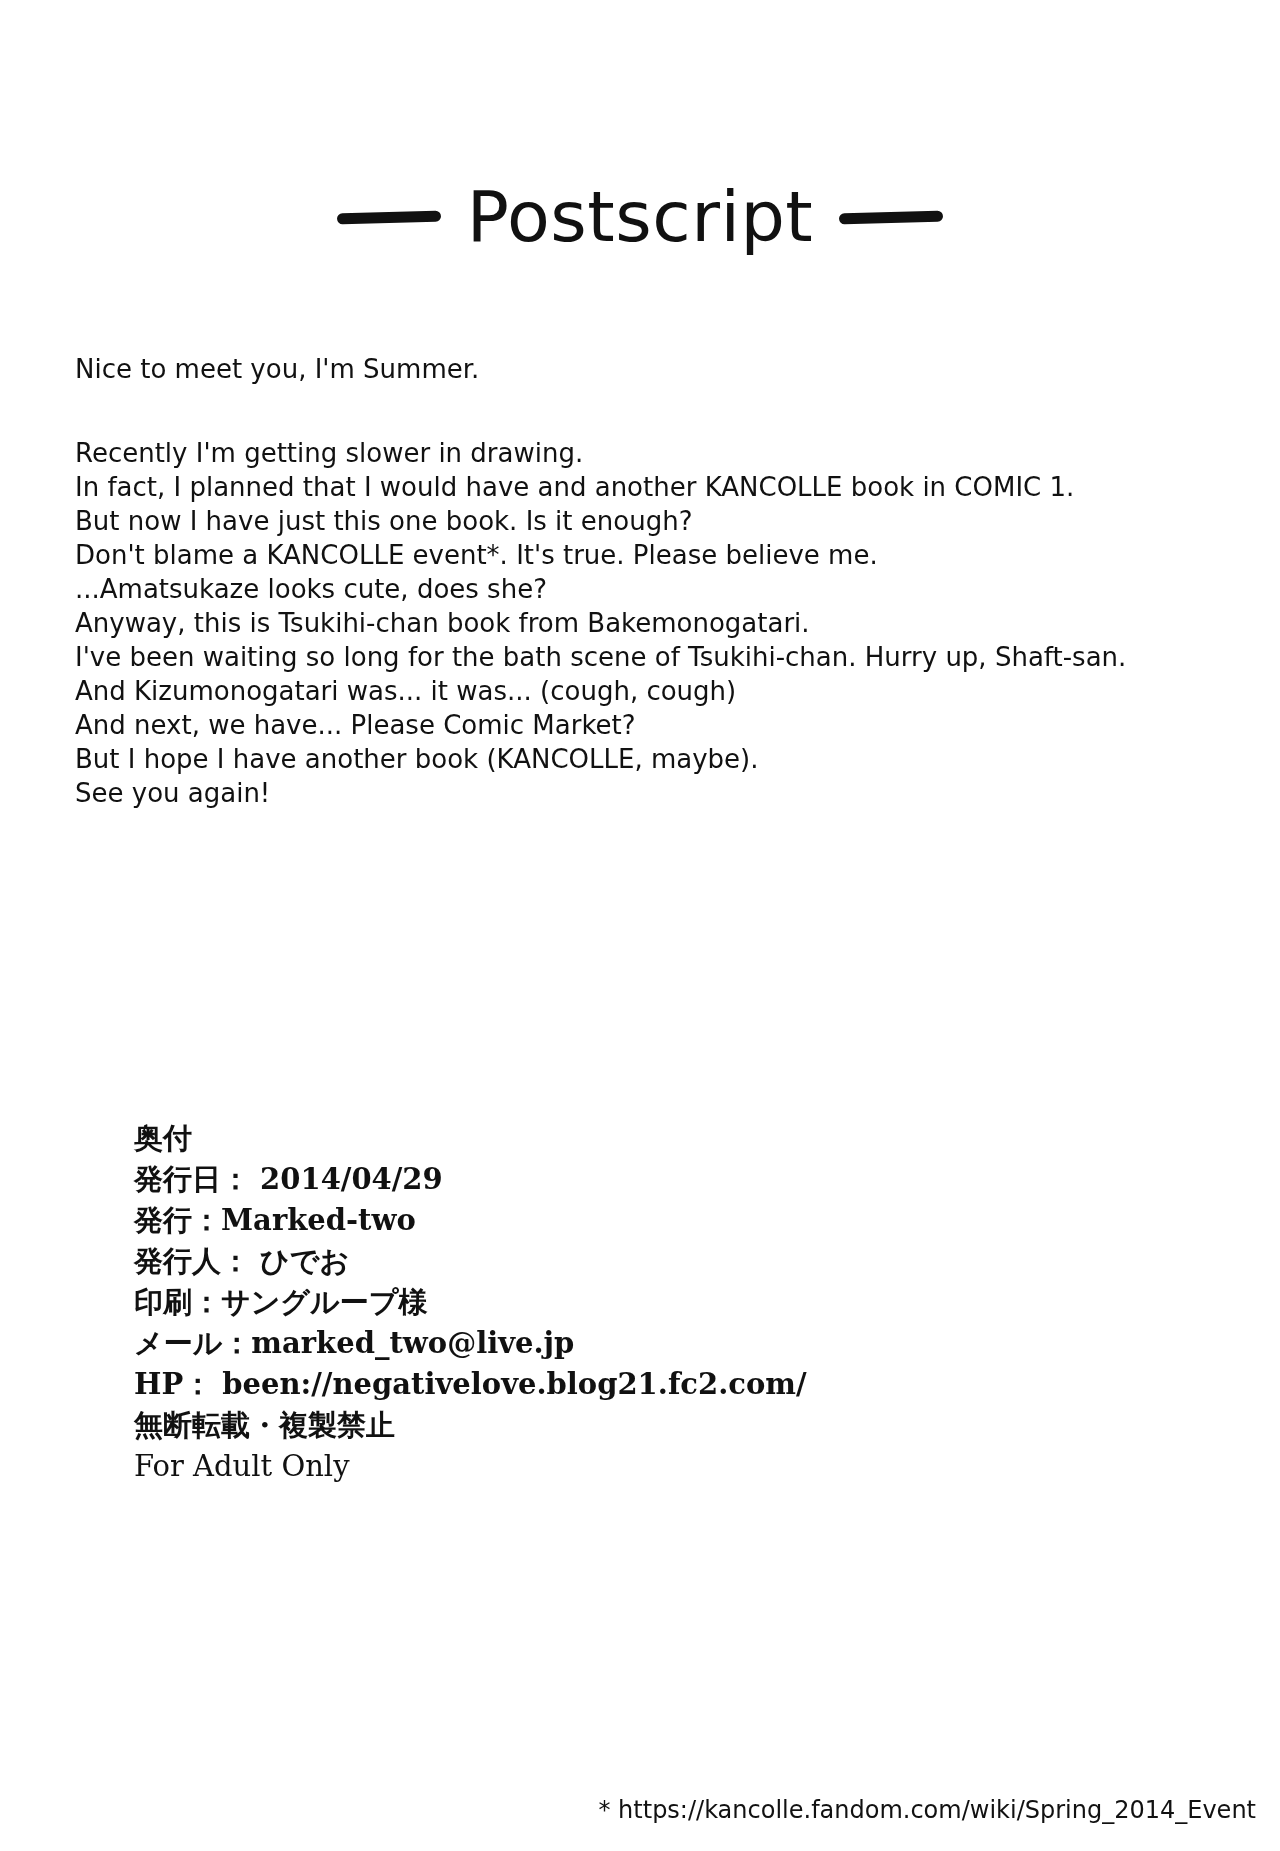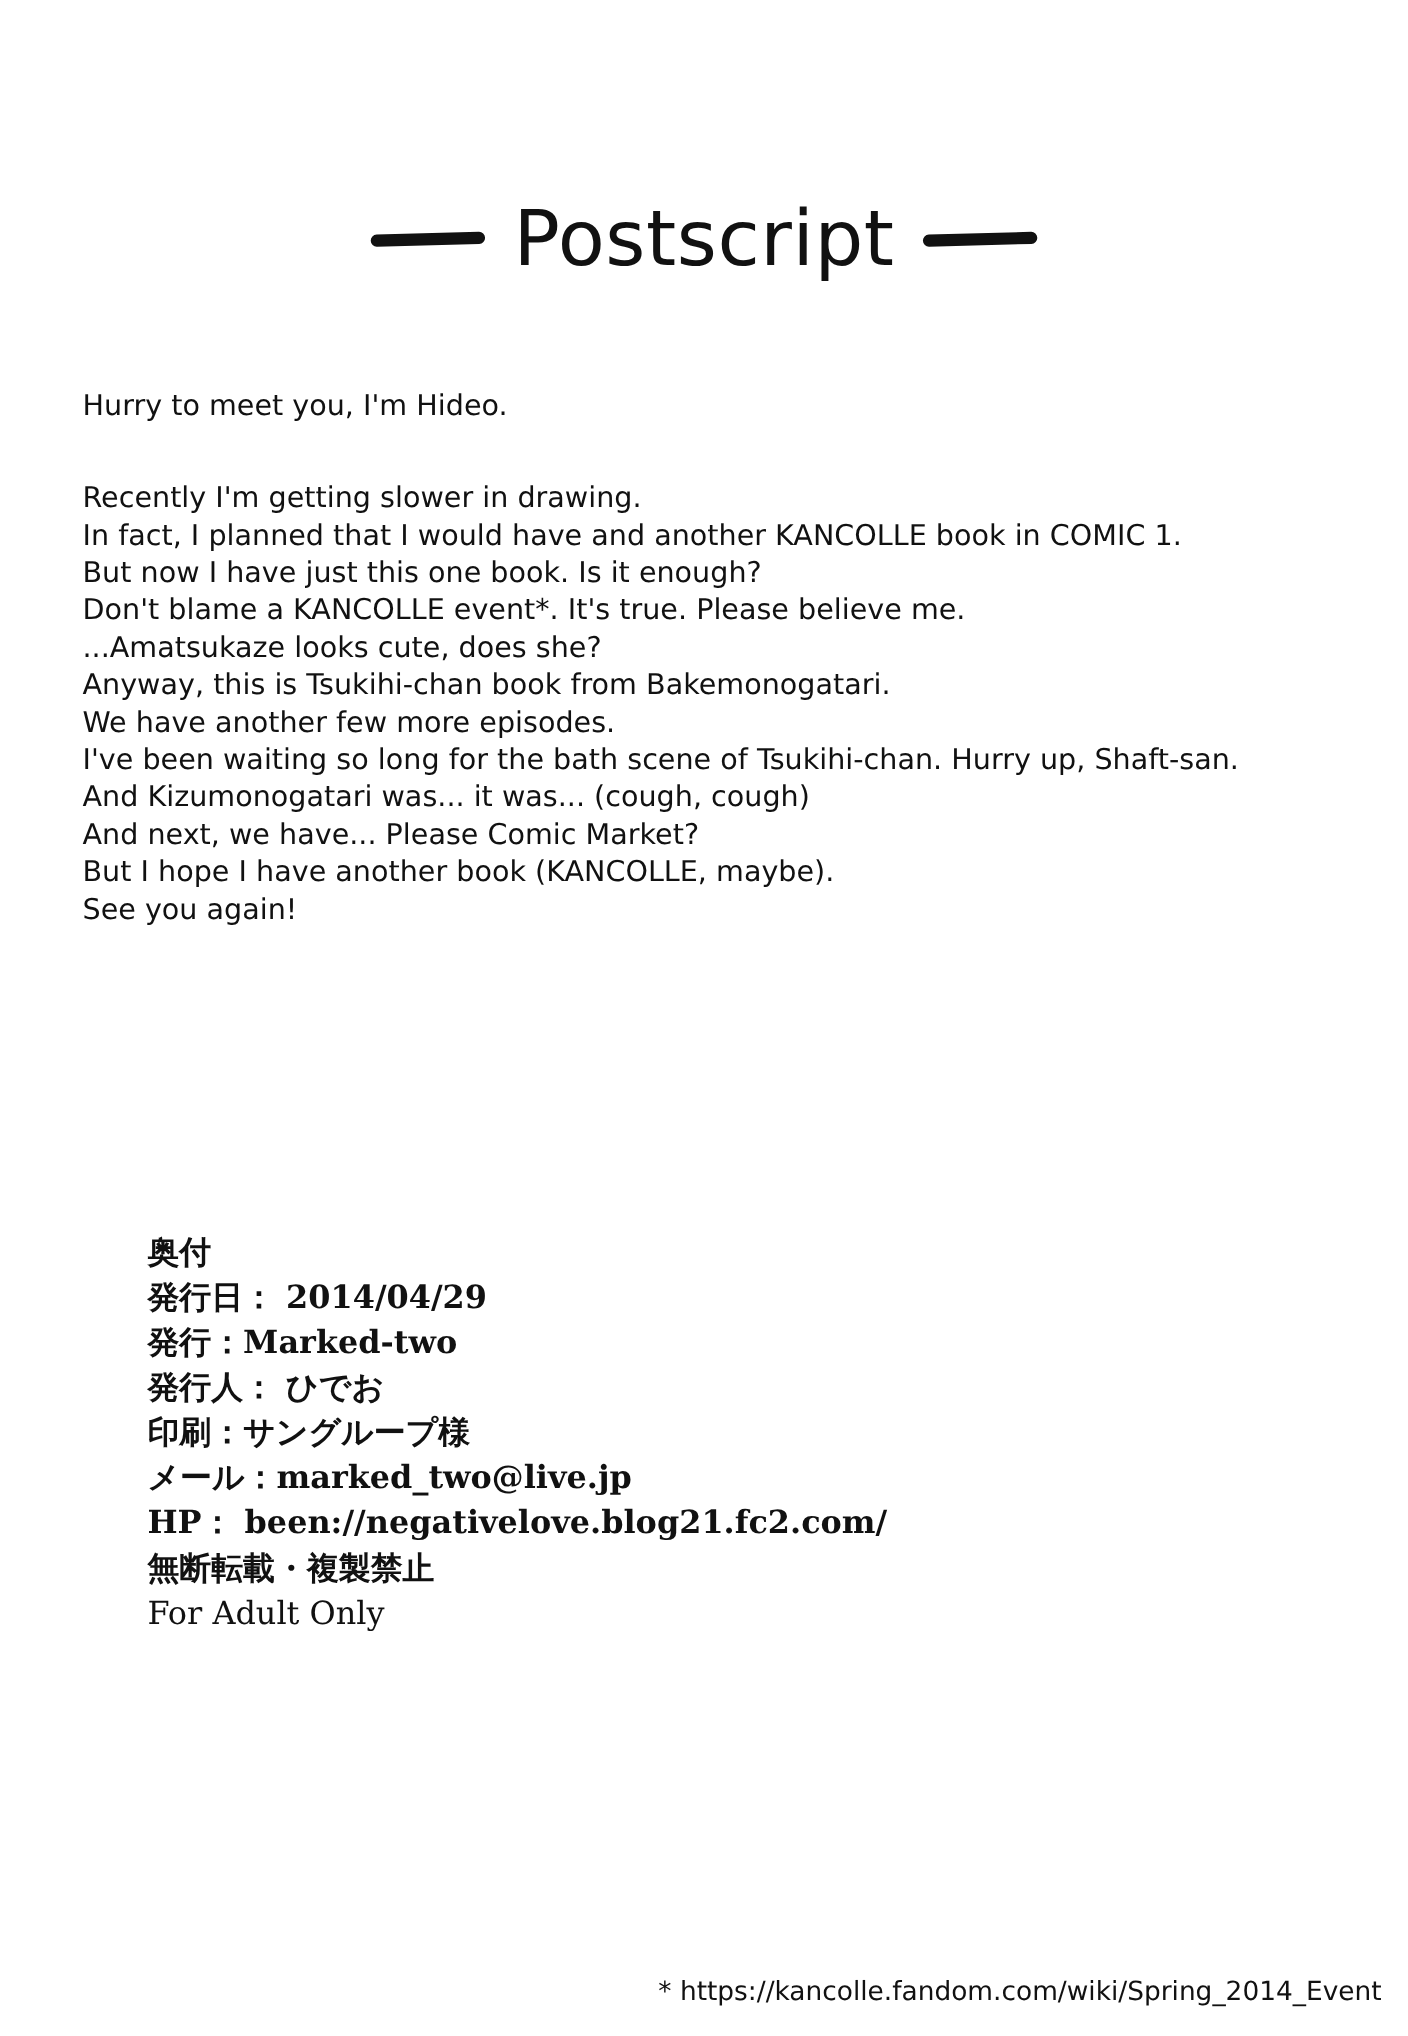--- a/index.html
+++ b/index.html
@@ -105,29 +105,28 @@
 
 <div class="page">
 
   <div class="title-row">
     <span class="title-dash left"></span>
     <span class="title-text">Postscript</span>
     <span class="title-dash right"></span>
   </div>
 
   <div class="body-block">
-    <div class="body-line">Hurry to meet you, I'm Hideo.</div>
+    <div class="body-line">Nice to meet you, I'm Summer.</div>
     <div class="body-gap"></div>
     <div class="body-line">Recently I'm getting slower in drawing.</div>
     <div class="body-line">In fact, I planned that I would have and another KANCOLLE book in COMIC 1.</div>
     <div class="body-line">But now I have just this one book. Is it enough?</div>
     <div class="body-line">Don't blame a KANCOLLE event*. It's true. Please believe me.</div>
     <div class="body-line">...Amatsukaze looks cute, does she?</div>
     <div class="body-line">Anyway, this is Tsukihi-chan book from Bakemonogatari.</div>
-    <div class="body-line">We have another few more episodes.</div>
     <div class="body-line">I've been waiting so long for the bath scene of Tsukihi-chan. Hurry up, Shaft-san.</div>
     <div class="body-line">And Kizumonogatari was... it was... (cough, cough)</div>
     <div class="body-line">And next, we have... Please Comic Market?</div>
     <div class="body-line">But I hope I have another book (KANCOLLE, maybe).</div>
     <div class="body-line">See you again!</div>
   </div>
 
   <div class="colophon">
     <div class="colophon-line bold">奥付</div>
     <div class="colophon-line bold">発行日： 2014/04/29</div>

